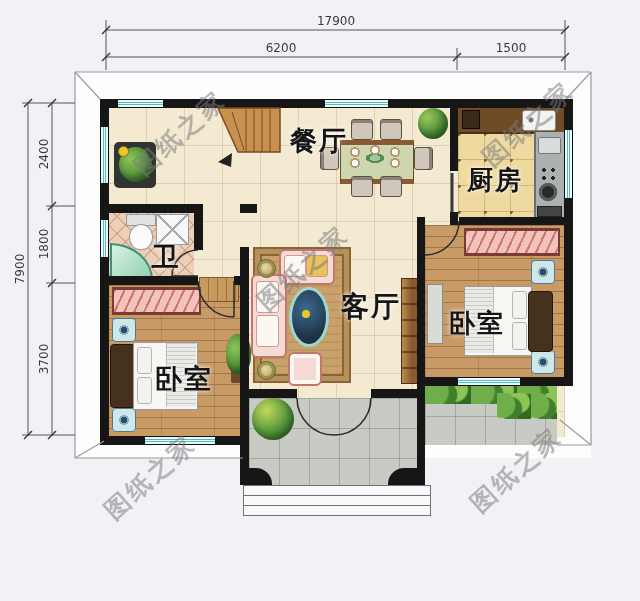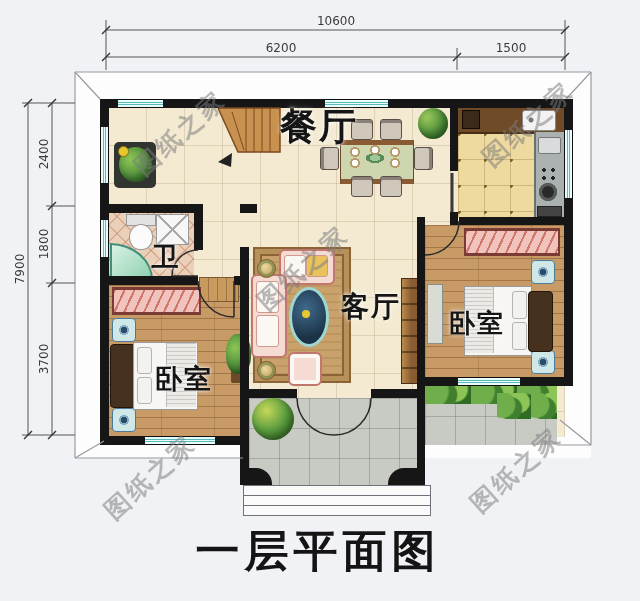--- a/index.html
+++ b/index.html
@@ -168,35 +168,35 @@
     </g>
     <g stroke="#2a2a2a" stroke-width="1.5" fill="none">
       <path d="M198,250 A26,26 0 0 0 172,276 M198,276 L172,276"></path>
       <path d="M198,281 A36,36 0 0 0 234,317 M234,281 L234,317"></path>
       <path d="M459,221 A34,34 0 0 1 425,255"></path>
       <path d="M297,398 A37,37 0 0 0 334,435 M371,398 A37,37 0 0 1 334,435"></path>
       <path d="M452,173 V212" stroke-width="3" stroke="#3a3a3a"></path>
     </g>
   </svg>
 
-  <div class="room-label" style="left:319px;top:127px;font-size:37px;">餐厅</div>
+  <div class="room-label" style="left:319px;top:141px;font-size:27px;">餐厅</div>
+  <div class="room-label" style="left:495px;top:180px;font-size:26px;">厨房</div>
   <div class="room-label" style="left:166px;top:257px;font-size:27px;">卫</div>
   <div class="room-label" style="left:371px;top:307px;font-size:28px;">客厅</div>
   <div class="room-label" style="left:184px;top:379px;font-size:27px;">卧室</div>
   <div class="room-label" style="left:477px;top:323px;font-size:26px;">卧室</div>
 
-  <div class="dim" style="left:336px;top:21px;">10600</div>
+  <div class="dim" style="left:336px;top:21px;">17900</div>
   <div class="dim" style="left:281px;top:48px;">6200</div>
   <div class="dim" style="left:511px;top:48px;">1500</div>
   <div class="dim vert" style="left:20px;top:269px;">7900</div>
   <div class="dim vert" style="left:44px;top:154px;">2400</div>
   <div class="dim vert" style="left:44px;top:244px;">1800</div>
   <div class="dim vert" style="left:44px;top:359px;">3700</div>
 
   <div class="wm" style="left:180px;top:133px;">图纸之家</div>
   <div class="wm" style="left:528px;top:124px;">图纸之家</div>
   <div class="wm" style="left:303px;top:268px;">图纸之家</div>
   <div class="wm" style="left:150px;top:477px;">图纸之家</div>
   <div class="wm" style="left:516px;top:470px;">图纸之家</div>
 
-  <div class="title" style="left:318px;top:551px;">一层平面图</div>
 
 </div>
 
 </body></html>

